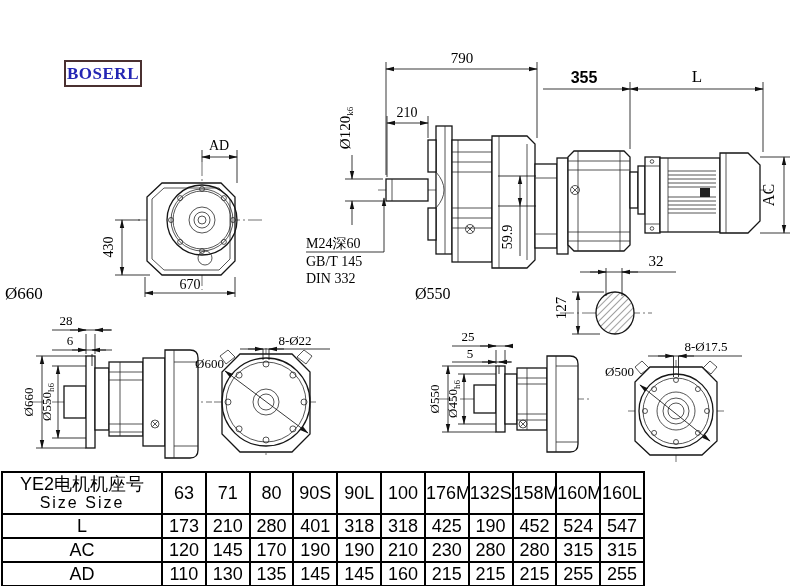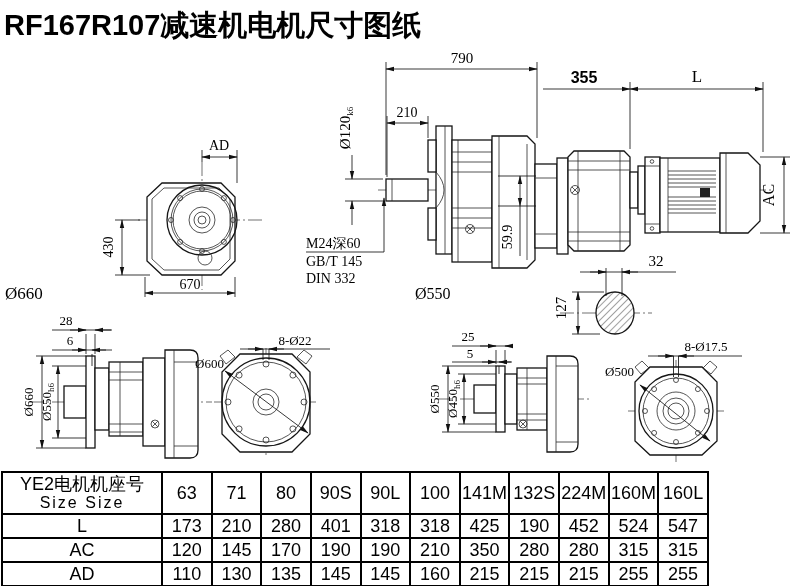--- a/index.html
+++ b/index.html
@@ -12,35 +12,35 @@
   .m{stroke:#151515;stroke-width:1.3;fill:none}
   .mf{stroke:#151515;stroke-width:1.3;fill:#fff}
   .t{stroke:#2a2a2a;stroke-width:.8;fill:none}
   .d{stroke:#151515;stroke-width:.85;fill:none}
   .cl{stroke:#333;stroke-width:.7;fill:none;stroke-dasharray:14 3 2 3}
   text{fill:#000;font-family:"Liberation Serif",serif}
   .dt13{font-size:13px}.dt14{font-size:14px}.dt15{font-size:15px}.dt16{font-size:16px}.dt17{font-size:17px}
   .bsans{font-family:"Liberation Sans",sans-serif;font-weight:700;font-size:16px}
   .sub{font-size:9px}
   
-  table.spec{position:absolute;left:1px;top:471px;width:708px;border-collapse:collapse;table-layout:fixed;
+  table.spec{position:absolute;left:1px;top:471px;width:644px;border-collapse:collapse;table-layout:fixed;
              font-family:"Liberation Sans",sans-serif;color:#000;background:#fff;}
   .spec th,.spec td{border:2px solid #000;text-align:center;vertical-align:middle;padding:0;font-weight:400;}
   .spec .c0{width:158px;}
   .spec thead th{height:40px;font-size:18px;}
   .spec tbody td{height:22px;font-size:18px;}
   .hdr-cn{font-size:18px;line-height:20px;}
   .hdr-en{font-size:16px;line-height:18px;letter-spacing:2px;}
 </style>
 </head>
 <body>
 
 <div class="page">
 
-  <div class="title">RF167R107减速机电机尺寸图纸</div>
+  <div class="logo">BOSERL</div>
 
   <svg class="draw" width="800" height="470" viewBox="0 0 800 470">
     <defs>
       <marker id="arr" viewBox="0 0 12 8" refX="11" refY="4" markerWidth="11" markerHeight="7" orient="auto-start-reverse">
         <path d="M0,1 L12,4 L0,7 Z" fill="#111"></path>
       </marker>
       <pattern id="hatch" patternUnits="userSpaceOnUse" width="5" height="5" patternTransform="rotate(45)">
         <rect width="5" height="5" fill="#fff"></rect>
         <line x1="0" y1="0" x2="0" y2="5" stroke="#444" stroke-width="1"></line>
       </pattern>
@@ -428,23 +428,23 @@
         <th class="c0">
           <div class="hdr-cn">YE2电机机座号</div>
           <div class="hdr-en">Size Size</div>
         </th>
         <th>63</th>
         <th>71</th>
         <th>80</th>
         <th>90S</th>
         <th>90L</th>
         <th>100</th>
-        <th>141M</th>
+        <th>176M</th>
         <th>132S</th>
-        <th>224M</th>
+        <th>158M</th>
         <th>160M</th>
         <th>160L</th>
       </tr>
     </thead>
     <tbody>
       <tr>
         <td class="c0">L</td>
         <td>173</td>
         <td>210</td>
         <td>280</td>
@@ -458,21 +458,21 @@
         <td>547</td>
       </tr>
       <tr>
         <td class="c0">AC</td>
         <td>120</td>
         <td>145</td>
         <td>170</td>
         <td>190</td>
         <td>190</td>
         <td>210</td>
-        <td>350</td>
+        <td>230</td>
         <td>280</td>
         <td>280</td>
         <td>315</td>
         <td>315</td>
       </tr>
       <tr>
         <td class="c0">AD</td>
         <td>110</td>
         <td>130</td>
         <td>135</td>

